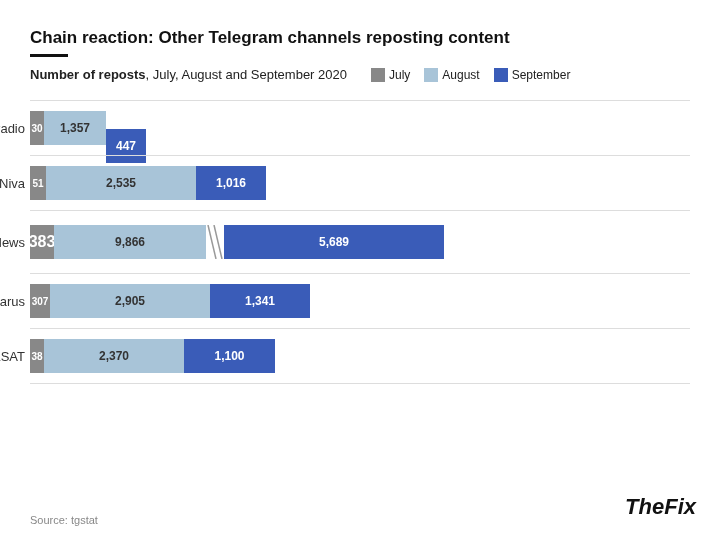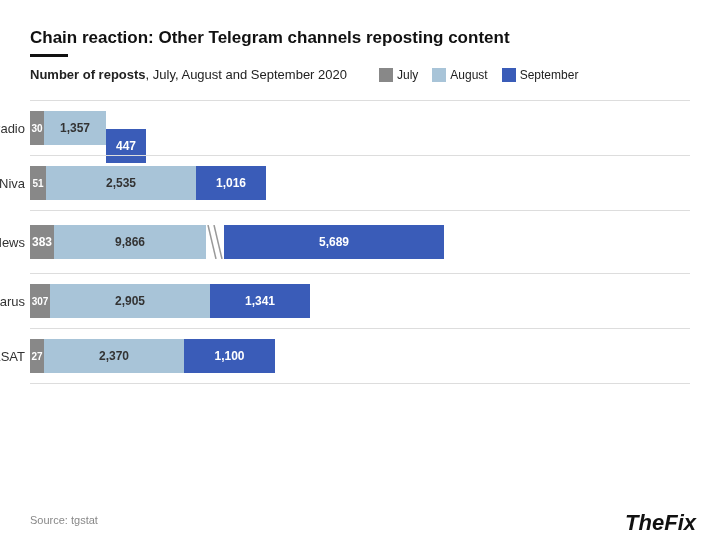--- a/index.html
+++ b/index.html
@@ -25,21 +25,21 @@
       height: 3px;
       background: #111;
       margin-bottom: 10px;
     }
     .subtitle {
       font-size: 13px;
       color: #222;
       margin-bottom: 18px;
       display: flex;
       align-items: center;
-      gap: 22px;
+      gap: 14px;
     }
     .subtitle strong {
       font-weight: bold;
     }
     .legend {
       display: flex;
       align-items: center;
       gap: 14px;
       margin-left: 10px;
     }
@@ -102,21 +102,21 @@
     }
     .source {
       position: absolute;
       bottom: 14px;
       left: 30px;
       font-size: 11px;
       color: #888;
     }
     .brand {
       position: absolute;
-      bottom: 4px;
+      bottom: 20px;
       right: 24px;
       font-size: 22px;
       font-weight: bold;
       font-style: italic;
       color: #111;
     }
     .rows-wrapper {
       position: relative;
     }
   </style>
@@ -170,21 +170,21 @@
           <div class="bar bar-september" style="width:70px;">1,016</div>
         </div>
       </div>
     </div>
 
     <div style="position:relative; margin-bottom:0;">
       <div class="divider-line"></div>
       <div class="chart-row" style="height:62px;">
         <span class="row-label">TUT.BY News</span>
         <div class="bars-container" style="height:54px;">
-          <div class="bar bar-july" style="width:24px; font-size:12px;">383</div>
+          <div class="bar bar-july" style="width:24px; font-size:16px;">383</div>
           <div class="bar bar-august" style="width:152px;">9,866</div>
 
           <div style="width:18px; height:34px; display:flex; align-items:center; justify-content:center; position:relative; overflow:hidden;">
             <svg width="18" height="34" viewBox="0 0 18 34">
               <polygon points="0,0 10,0 18,34 8,34" fill="#fff"></polygon>
               <line x1="2" y1="0" x2="10" y2="34" stroke="#999" stroke-width="1.5"></line>
               <line x1="8" y1="0" x2="16" y2="34" stroke="#999" stroke-width="1.5"></line>
             </svg>
           </div>
           <div class="bar bar-september" style="width:220px;">5,689</div>
@@ -202,21 +202,21 @@
           <div class="bar bar-september" style="width:100px;">1,341</div>
         </div>
       </div>
     </div>
 
     <div style="position:relative; margin-bottom:0;">
       <div class="divider-line"></div>
       <div class="chart-row" style="height:54px;">
         <span class="row-label">BELSAT</span>
         <div class="bars-container">
-          <div class="bar bar-july" style="width:14px; font-size:10px;">27</div>
+          <div class="bar bar-july" style="width:14px; font-size:10px;">38</div>
           <div class="bar bar-august" style="width:140px;">2,370</div>
           <div class="bar bar-september" style="width:91px;">1,100</div>
         </div>
       </div>
       <div class="divider-line"></div>
     </div>
 
   </div>
 </div>
 

